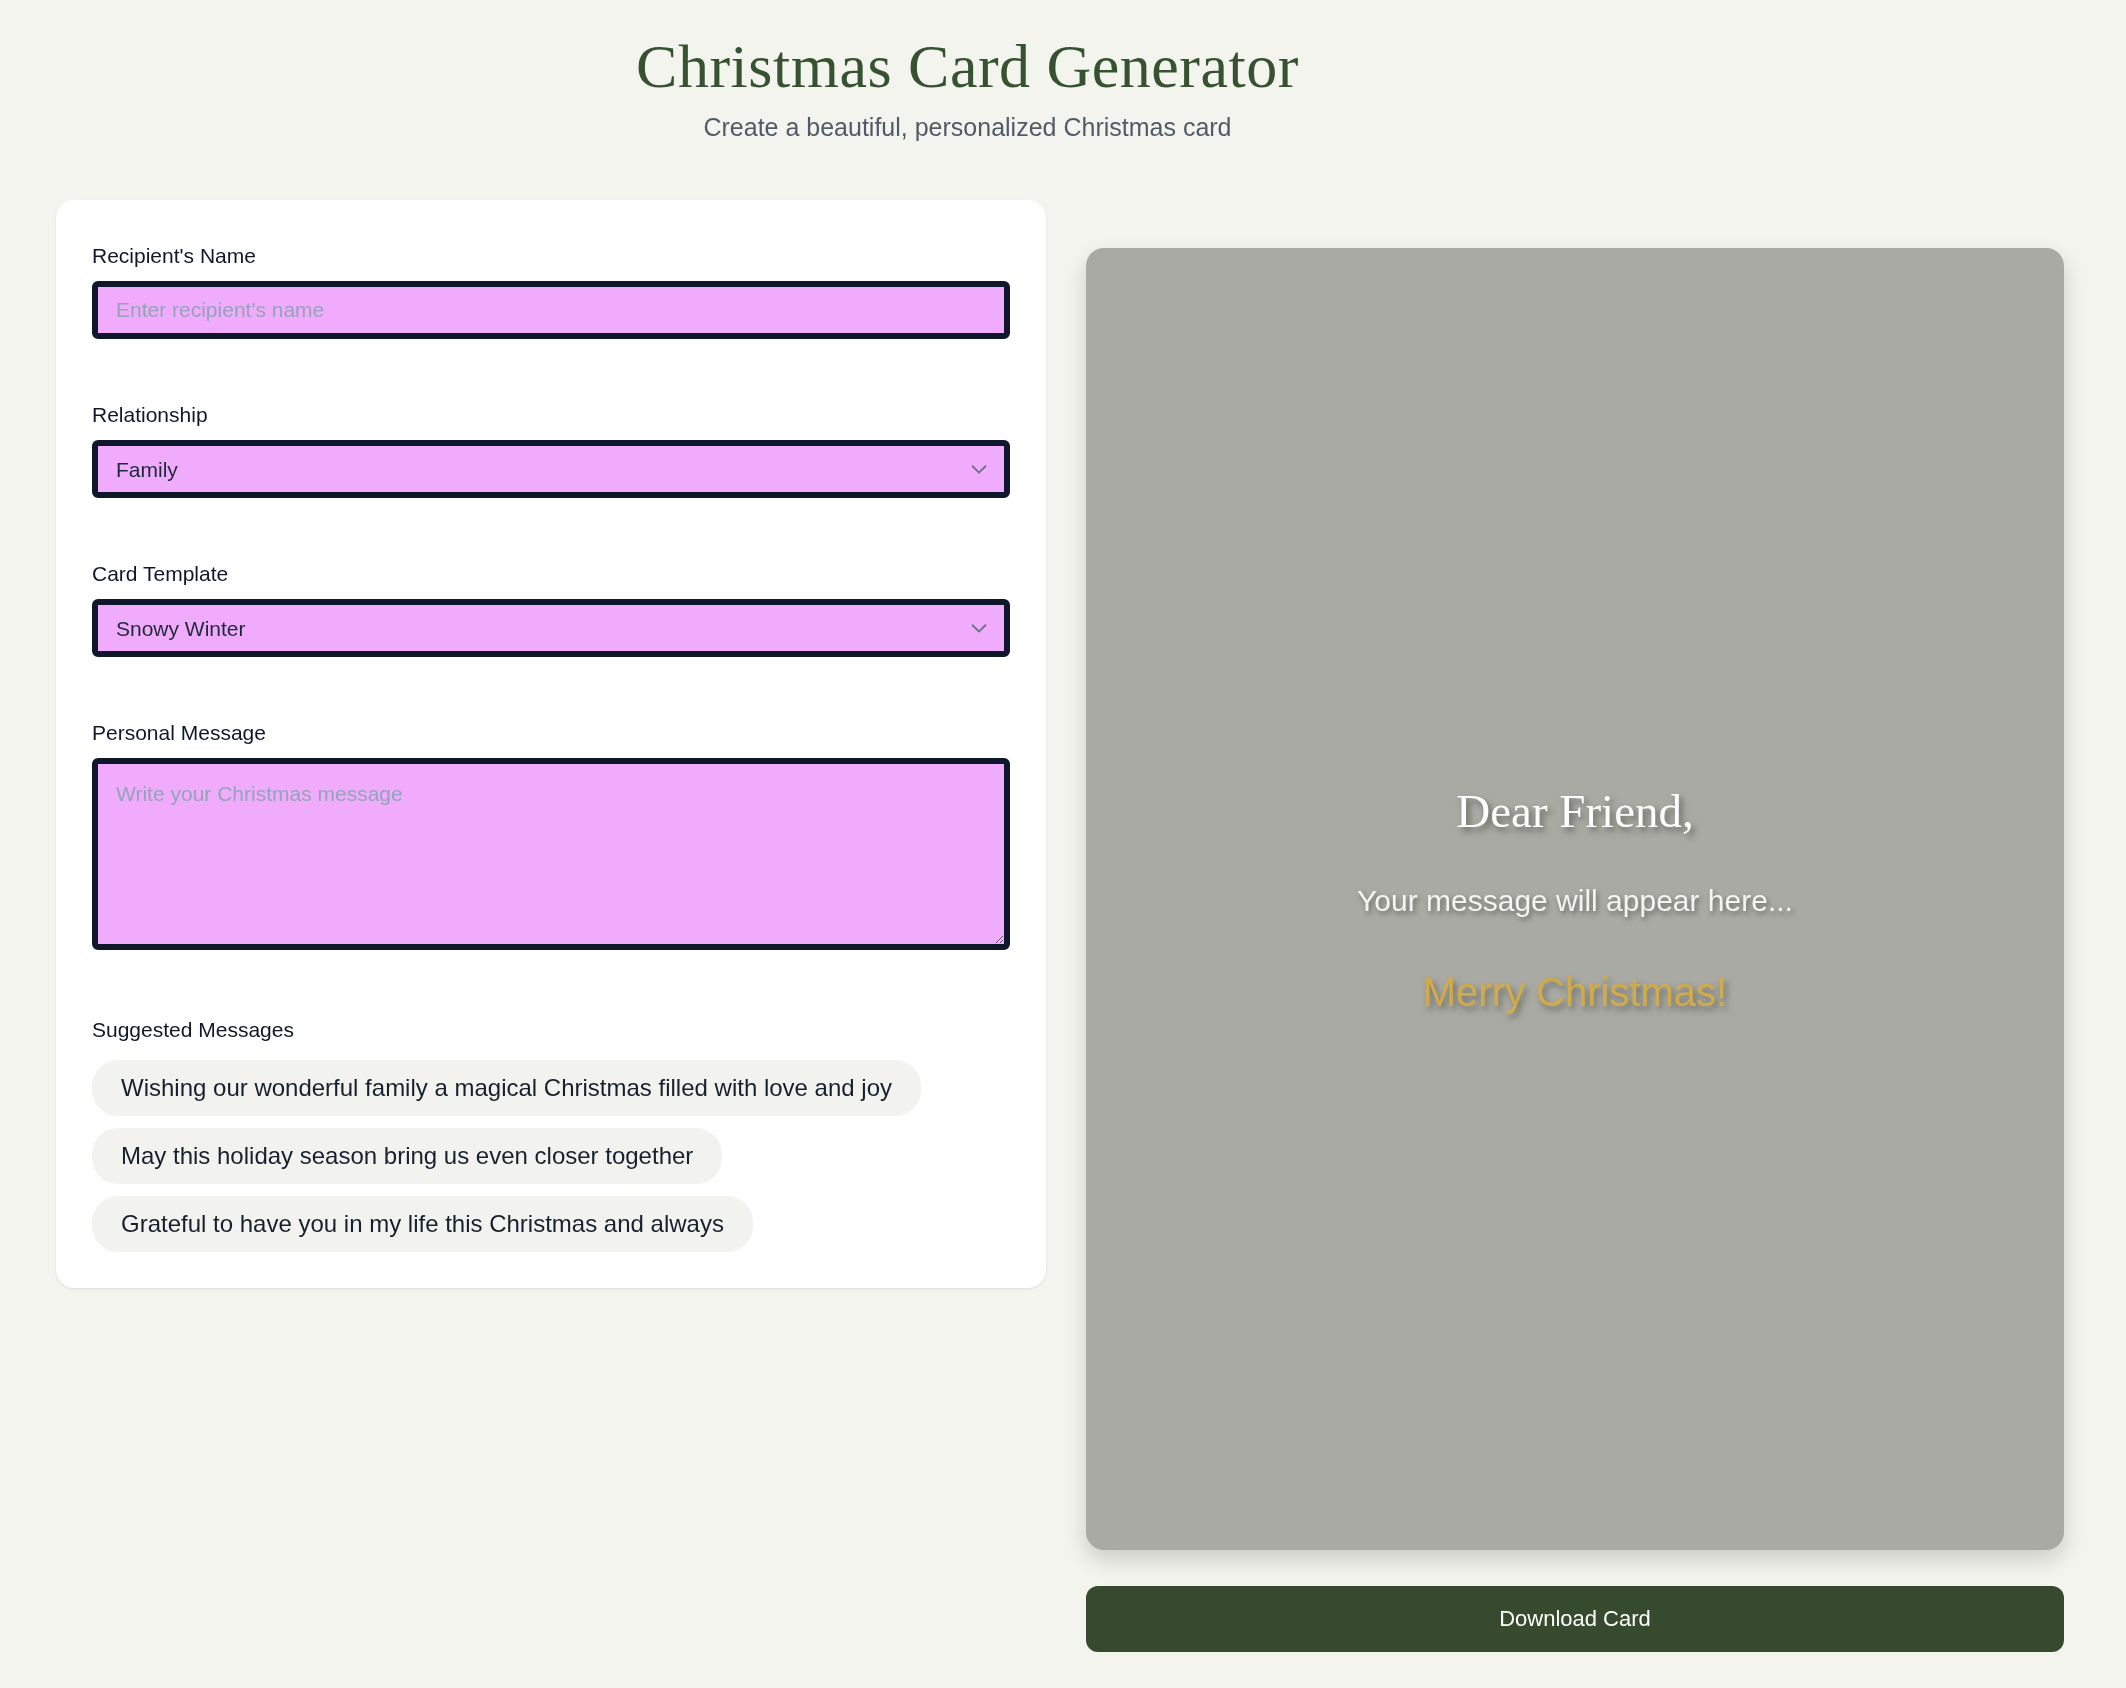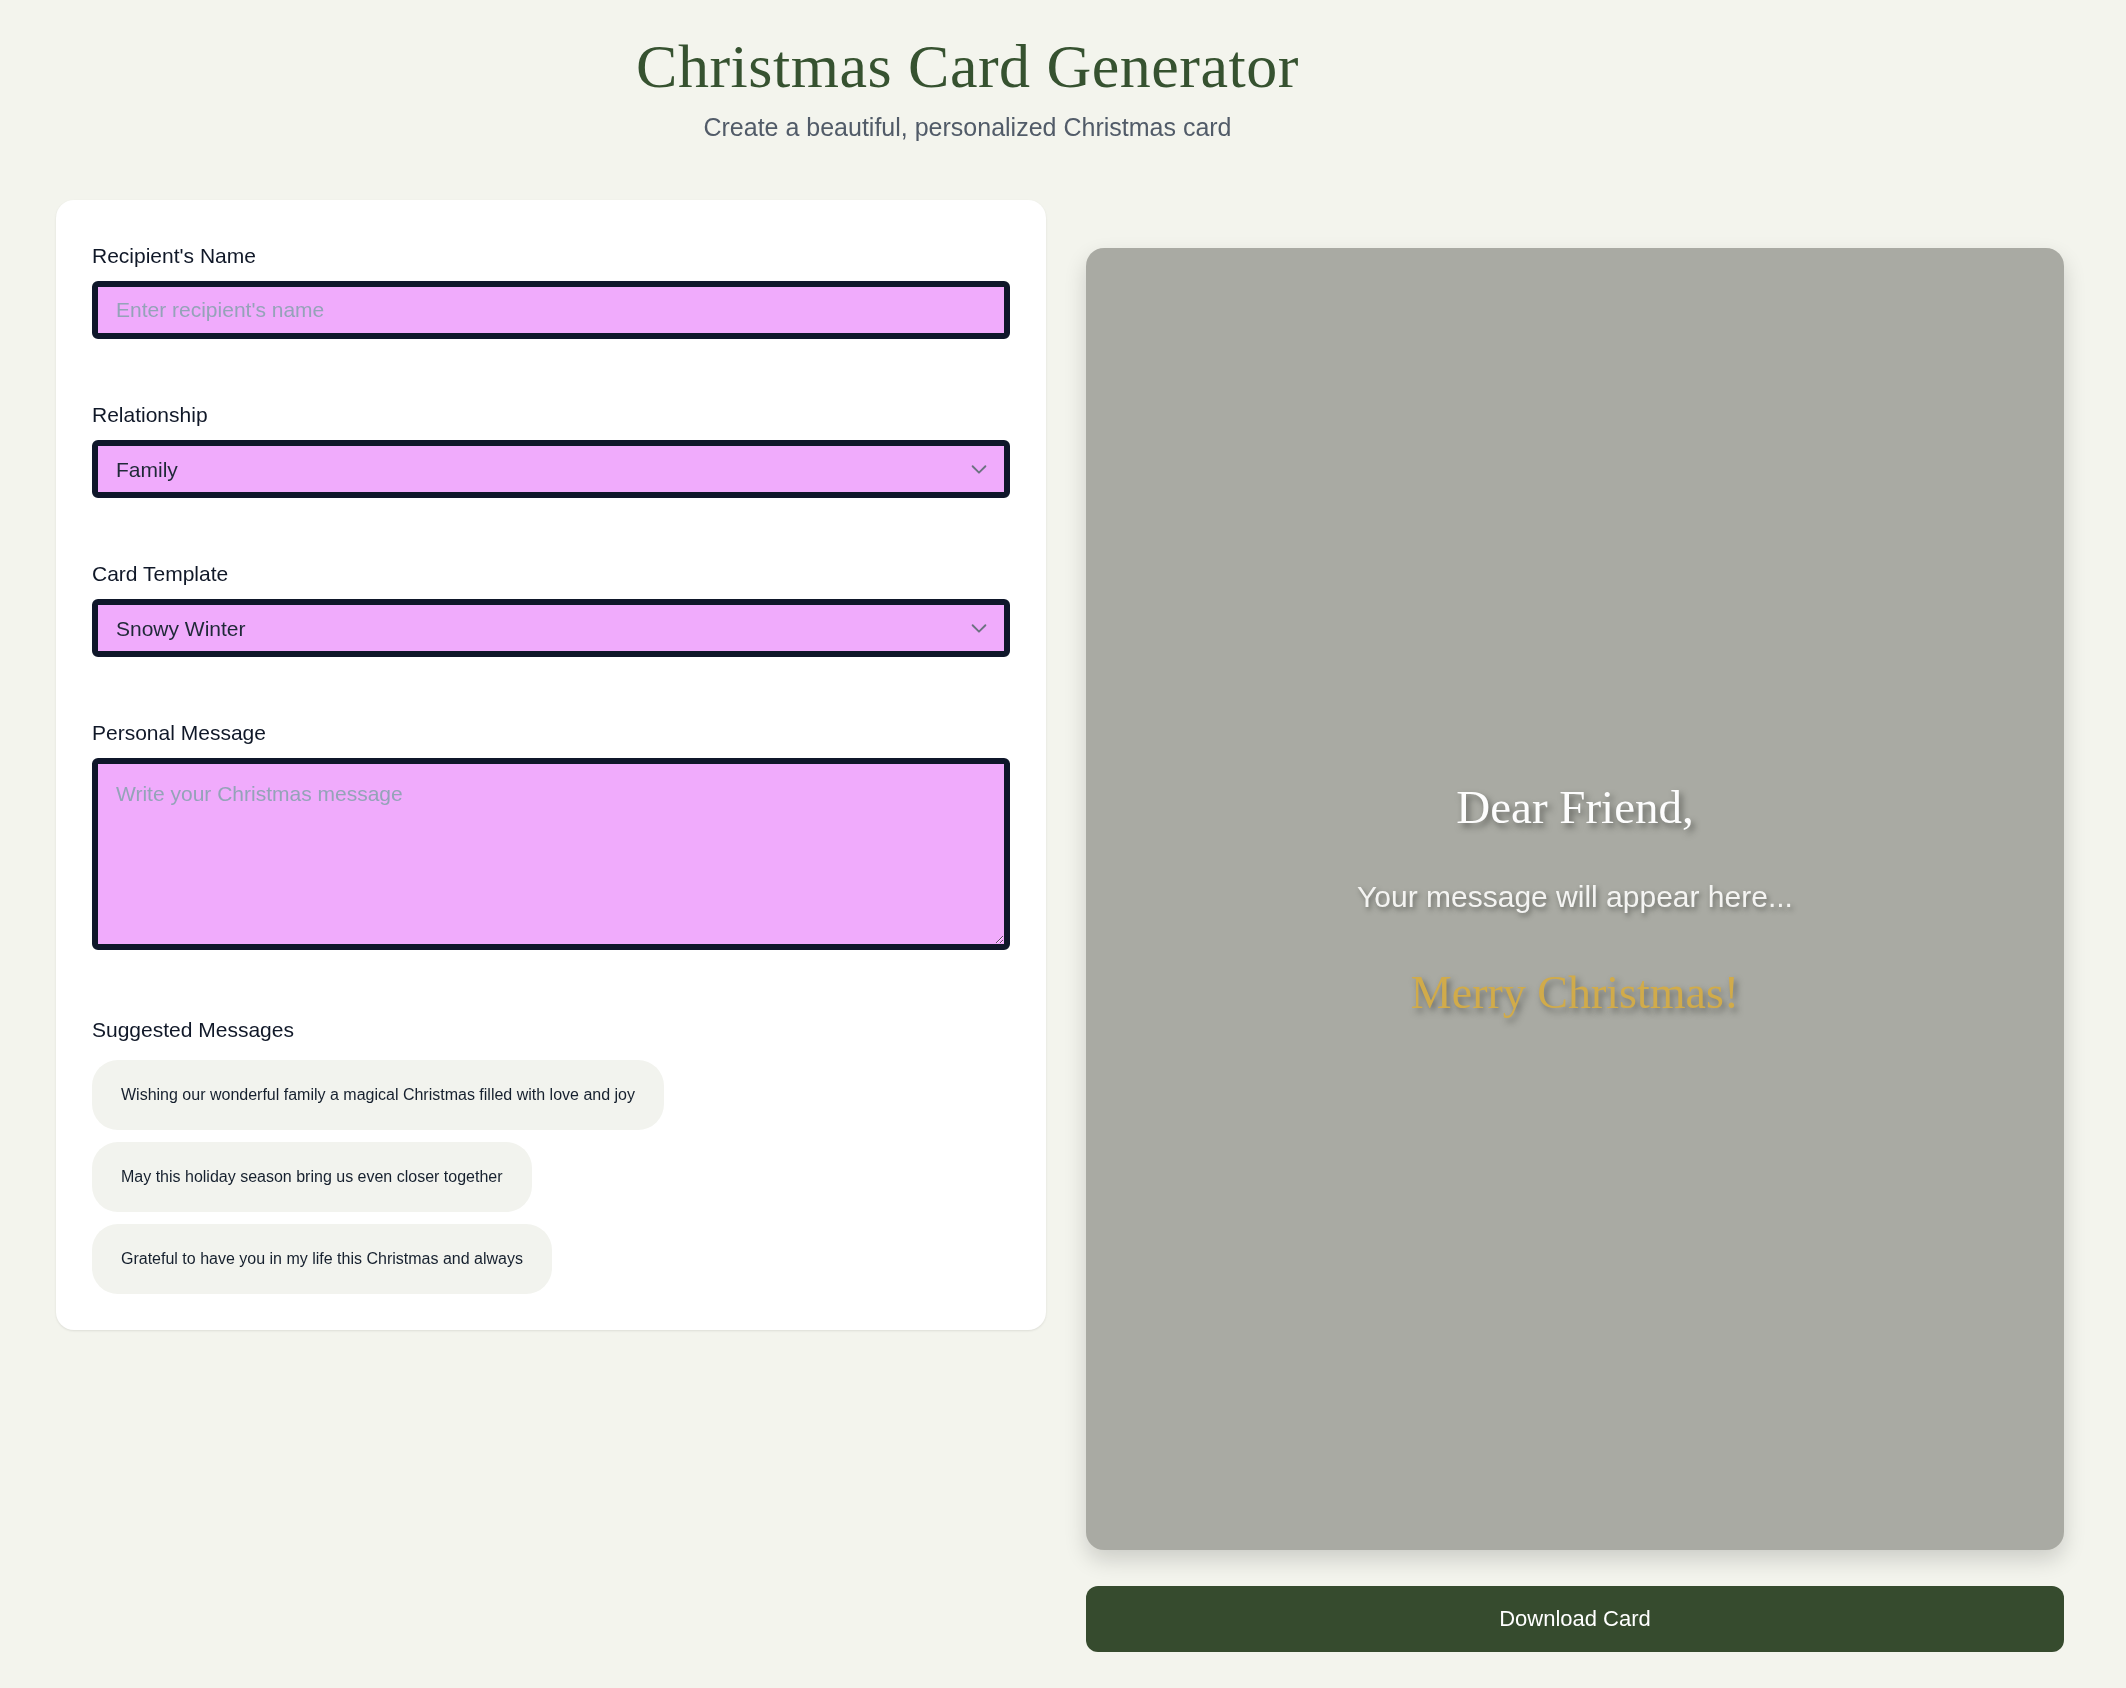--- a/index.html
+++ b/index.html
@@ -95,24 +95,24 @@
     color: #101828;
     margin: 2px 0 18px 0;
   }
   .pill {
     display: block;
     width: fit-content;
     max-width: 100%;
     background: #f2f3ee;
     border: none;
     border-radius: 26px;
-    padding: 26px 29px;
+    padding: 14px 29px;
     margin-bottom: 12px;
     font-family: "Liberation Sans", sans-serif;
-    font-size: 16px;
+    font-size: 24px;
     color: #16202e;
     text-align: left;
     cursor: pointer;
   }
   .pill:last-child { margin-bottom: 0; }
 
   
   .preview-col { display: flex; flex-direction: column; }
   .preview-card {
     width: 978px;
@@ -135,22 +135,22 @@
     text-shadow: 3px 4px 6px rgba(40,42,38,0.55);
   }
   .preview-message {
     margin-top: 46px;
     font-size: 30px;
     color: #f4f4f2;
     text-shadow: 2px 3px 5px rgba(40,42,38,0.5);
   }
   .preview-closing {
     margin-top: 52px;
-    font-family: Liberation Serif, serif;
-    font-size: 46px;
+    font-family: Liberation Sans, sans-serif;
+    font-size: 40px;
     color: #d1ab4a;
     text-shadow: 3px 4px 6px rgba(40,42,38,0.5);
   }
 
   .download-btn {
     margin-top: 36px;
     width: 978px;
     height: 66px;
     background: #364b2e;
     color: #ffffff;

